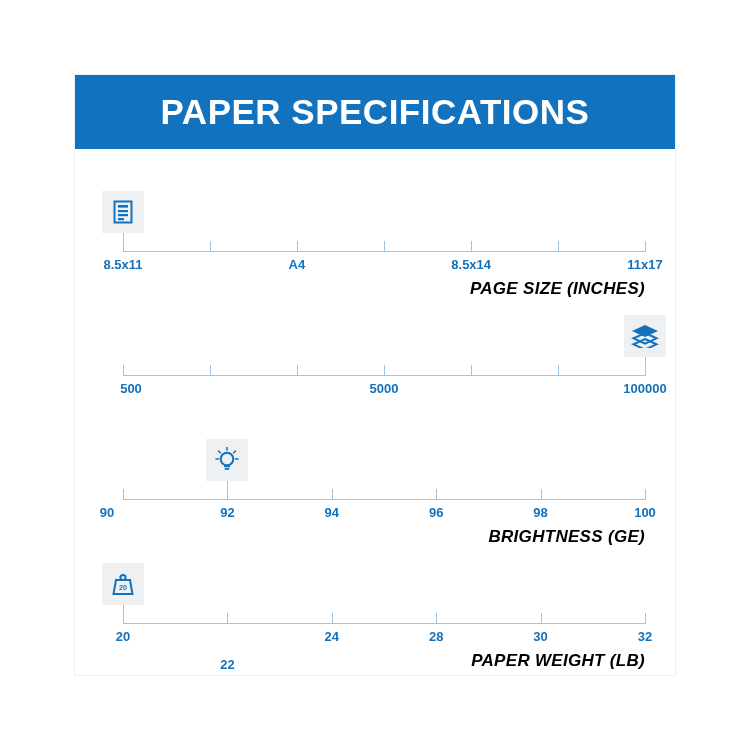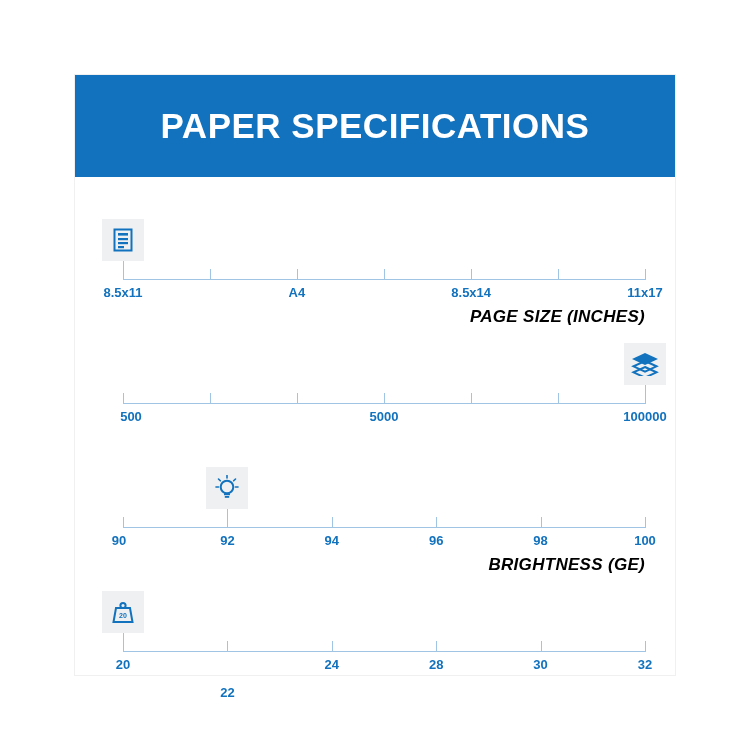--- a/index.html
+++ b/index.html
@@ -13,21 +13,21 @@
   #card {
     position: absolute;
     left: 75px;
     top: 75px;
     width: 600px;
     height: 600px;
     background: #ffffff;
     box-shadow: 0 0 0 1px #f0f0f0;
   }
   #header {
-    height: 102px;
+    height: 74px;
     background: #1272bd;
     display: flex;
     align-items: center;
     justify-content: center;
   }
   #header h1 {
     margin: 0;
     color: #ffffff;
     font-size: 35px;
     font-weight: bold;
@@ -144,21 +144,21 @@
             <polygon points="14,1 27,7 14,13 1,7" fill="#1272bd"></polygon>
             <polygon points="14,9 25.5,14.3 14,19.6 2.5,14.3" fill="none" stroke="#1272bd" stroke-width="2"></polygon>
             <polygon points="14,15 25.5,20.3 14,25.6 2.5,20.3" fill="none" stroke="#1272bd" stroke-width="2"></polygon>
           </svg>
           <div class="stem"></div>
         </div>
       </div>
       <div class="spec">
         <div class="axis"></div>
         <div class="tick" style="left: 48px;"></div>
-        <div class="tlabel" style="left: 44px; text-align: center;">90</div>
+        <div class="tlabel" style="left: 32px; text-align: center;">90</div>
         <div class="tick" style="left: 152.4px;"></div>
         <div class="tlabel" style="left: 152.4px;">92</div>
         <div class="tick" style="left: 256.8px;"></div>
         <div class="tlabel" style="left: 256.8px;">94</div>
         <div class="tick" style="left: 361.2px;"></div>
         <div class="tlabel" style="left: 361.2px;">96</div>
         <div class="tick" style="left: 465.6px;"></div>
         <div class="tlabel" style="left: 465.6px;">98</div>
         <div class="tick" style="left: 570px;"></div>
         <div class="tlabel" style="left: 570px;">100</div>
@@ -194,15 +194,16 @@
         <div class="tick" style="left: 570px;"></div>
         <div class="tlabel" style="left: 570px;">32</div>
         <div class="marker" style="left: 48px;">
           <svg width="24" height="24" viewBox="0 0 24 24">
             <path d="M5 8 H19 L21.5 22 H2.5 Z" fill="none" stroke="#1272bd" stroke-width="2"></path>
             <circle cx="12" cy="5.5" r="2.6" fill="none" stroke="#1272bd" stroke-width="2"></circle>
             <text x="12" y="18.4" font-family="Liberation Sans, sans-serif" font-size="7" font-weight="bold" fill="#1272bd" text-anchor="middle">20</text>
           </svg>
           <div class="stem"></div>
         </div>
+        <div class="axis-title">PAPER WEIGHT (LB)</div>
       </div>
     </div>
 </div>
 
 </body></html>

